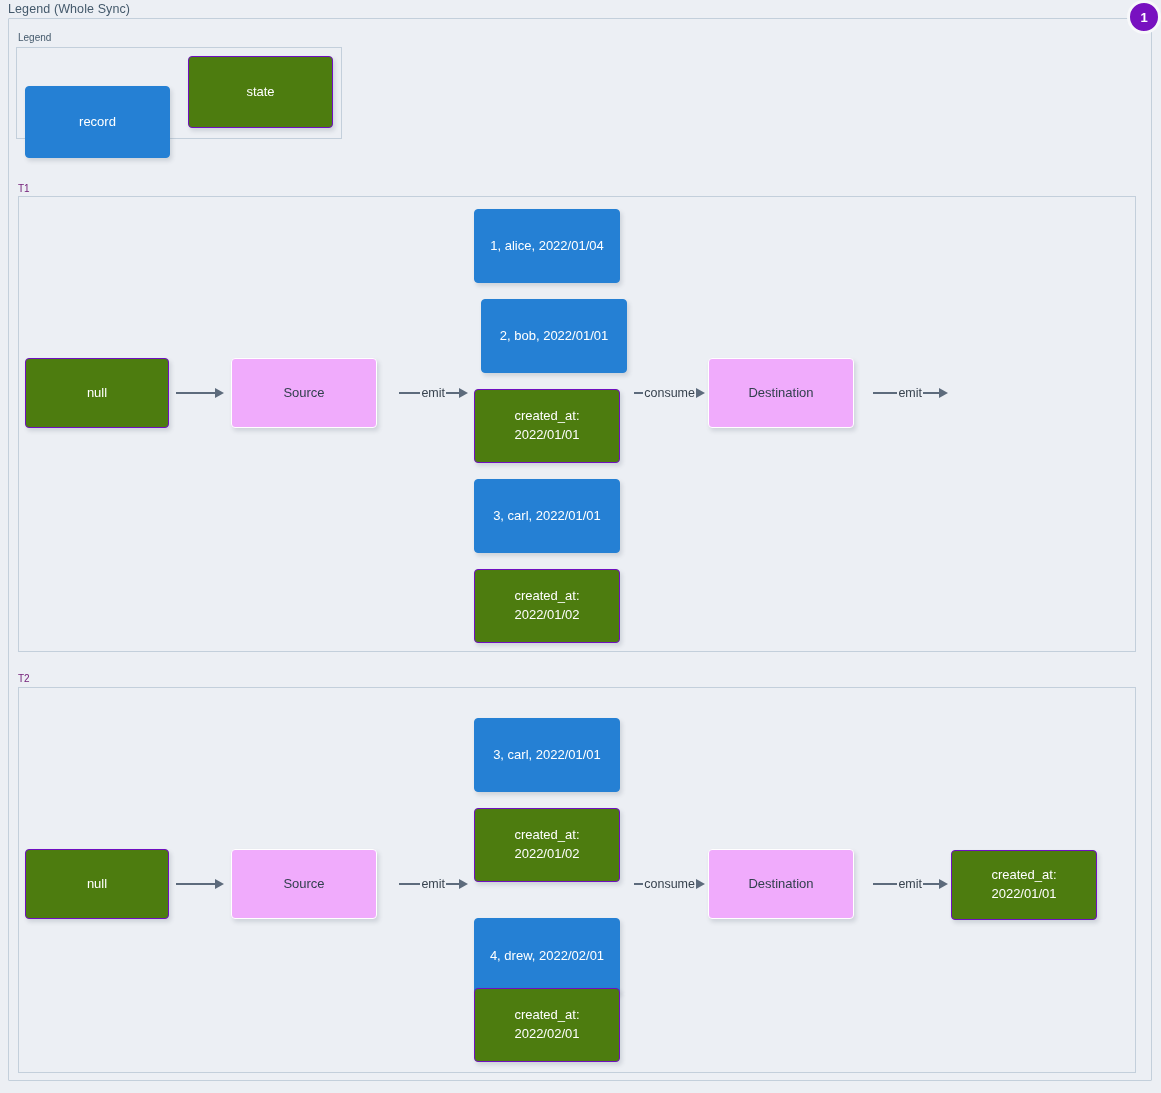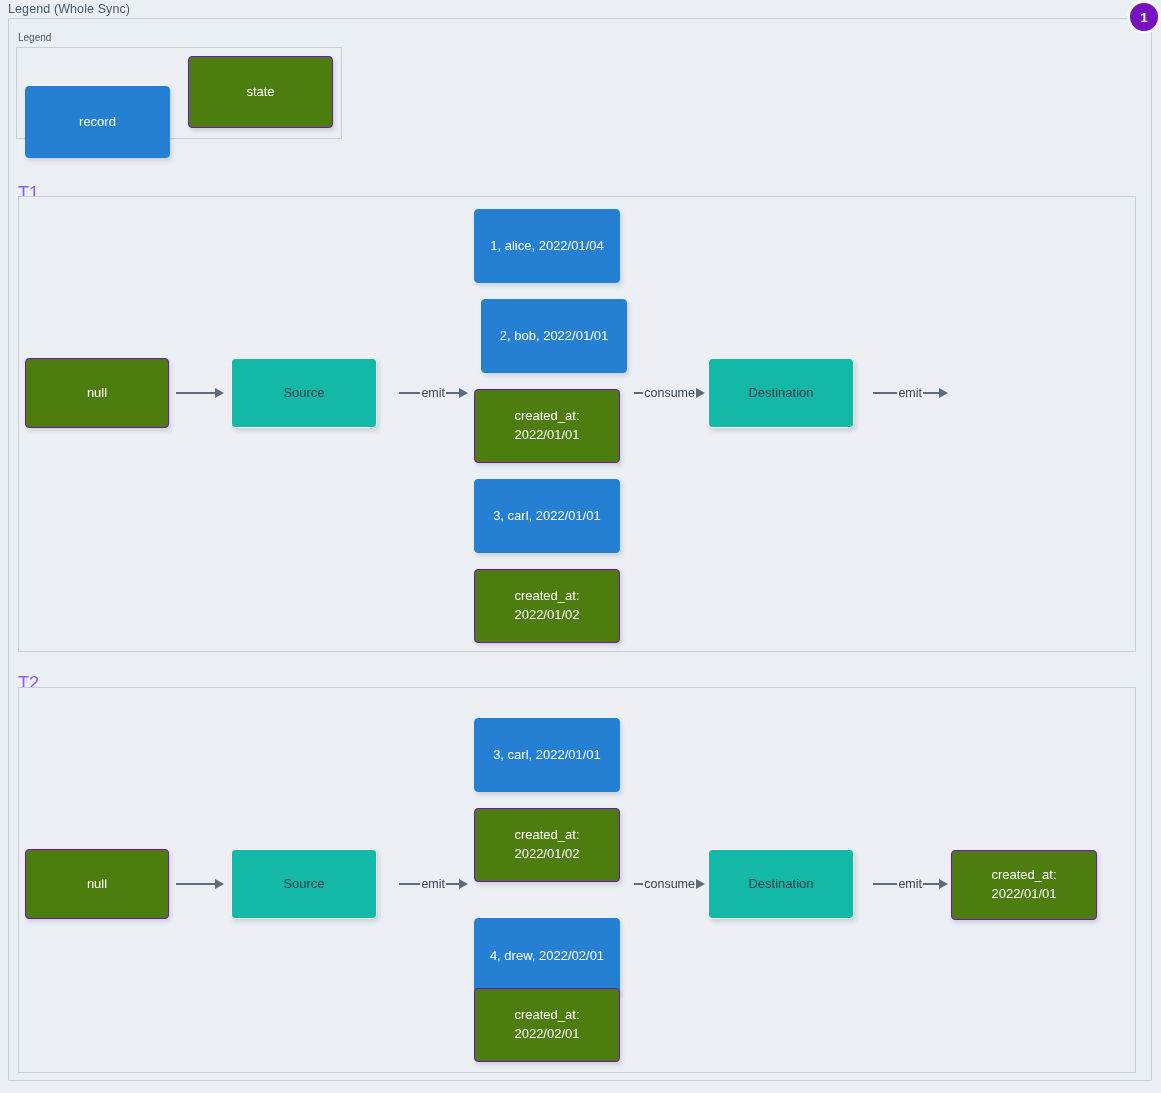--- a/index.html
+++ b/index.html
@@ -43,21 +43,21 @@
   .legend-box{
     position:absolute;left:16px;top:47px;
     width:326px;height:92px;
     border:1px solid #c3cfdb;
     box-sizing:border-box;
     background:#eceff4;
   }
   
   .group-label{
     position:absolute;
-    font-size:18px;color:#8b5cf6;
+    font-size:10px;color:#701a75;
   }
   .group-frame{
     position:absolute;
     border:1px solid #c3cfdb;
     box-sizing:border-box;
     background:#eceff4;
   }
   
   .node{
     position:absolute;
@@ -72,21 +72,21 @@
   }
   .node.record{
     background:#2580d4;color:#ffffff;
     border:1px solid #2580d4;
   }
   .node.state{
     background:#4d7c0f;color:#ffffff;
     border:1px solid #6f0fc0;
   }
   .node.plain{
-    background:#14b8a6;color:#32404e;
+    background:#f0abfc;color:#32404e;
     border:1px solid #ffffff;
   }
   
   .arrow{
     position:absolute;
     height:14px;
     display:flex;align-items:center;
     pointer-events:none;
     justify-content:flex-end;
   }

